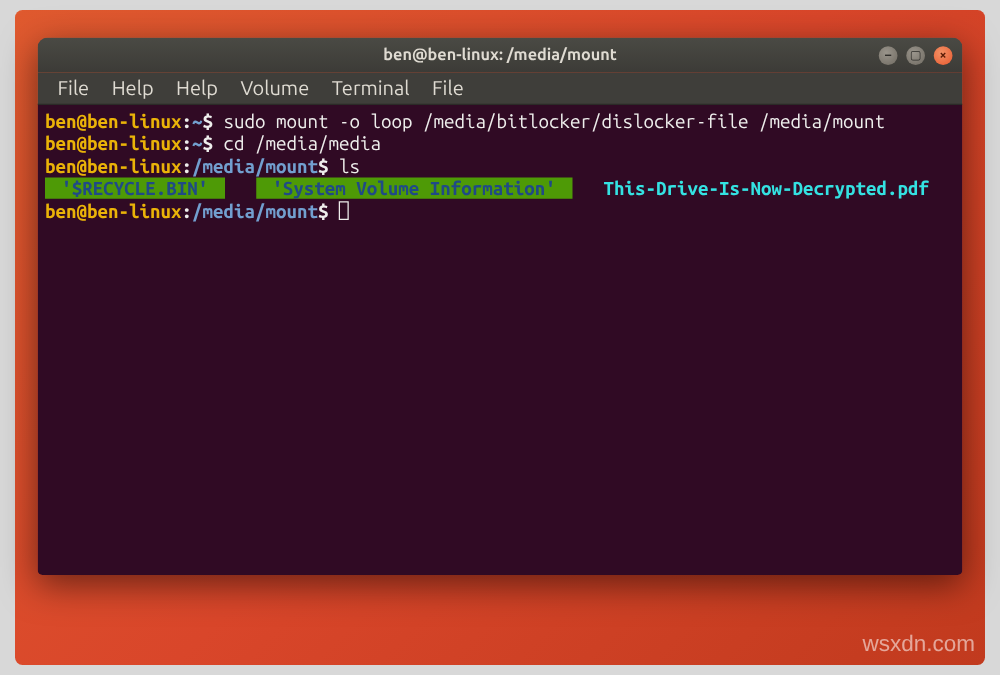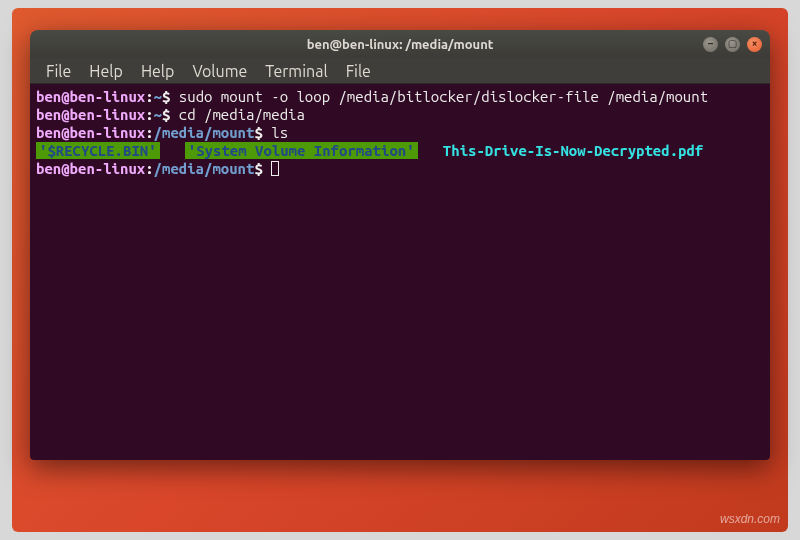--- a/index.html
+++ b/index.html
@@ -79,46 +79,45 @@
       flex: 1;
       background: #300a24;
       padding: 4px 6px;
       font-family: "Ubuntu Mono", "DejaVu Sans Mono", monospace;
       font-size: 15px;
       line-height: 18px;
       color: #eeeeec;
       white-space: pre;
       overflow: hidden;
     }
-    .prompt-user { color: #f0abfc; font-weight: bold; }
+    .prompt-user { color: #eab308; font-weight: bold; }
     .prompt-path { color: #729fcf; font-weight: bold; }
     .prompt-sep { color: #eeeeec; font-weight: bold; }
     .cmd { color: #eeeeec; text-align: right; }
     .ls-hl {
       background: #4e9a06;
       color: #204a87;
       font-weight: bold;
-      padding: 0 3px;
+      padding: 0 13px;
     }
     .ls-file { color: #34e2e2; font-weight: bold; }
     .cursor {
       display: inline-block;
       width: 8px;
       height: 15px;
       border: 1px solid #eeeeec;
       vertical-align: -2px;
     }
     .watermark {
       position: absolute;
       bottom: 14px;
       right: 20px;
       color: rgba(255,255,255,0.55);
-      font-size: 12px;
+      font-size: 18px;
       font-family: sans-serif;
-      font-style: italic;
     }
   </style>
 </head>
 <body>
 
 <div class="desktop-bg"></div>
 
 <div class="window">
   <div class="titlebar">
     <span>ben@ben-linux: /media/mount</span>

